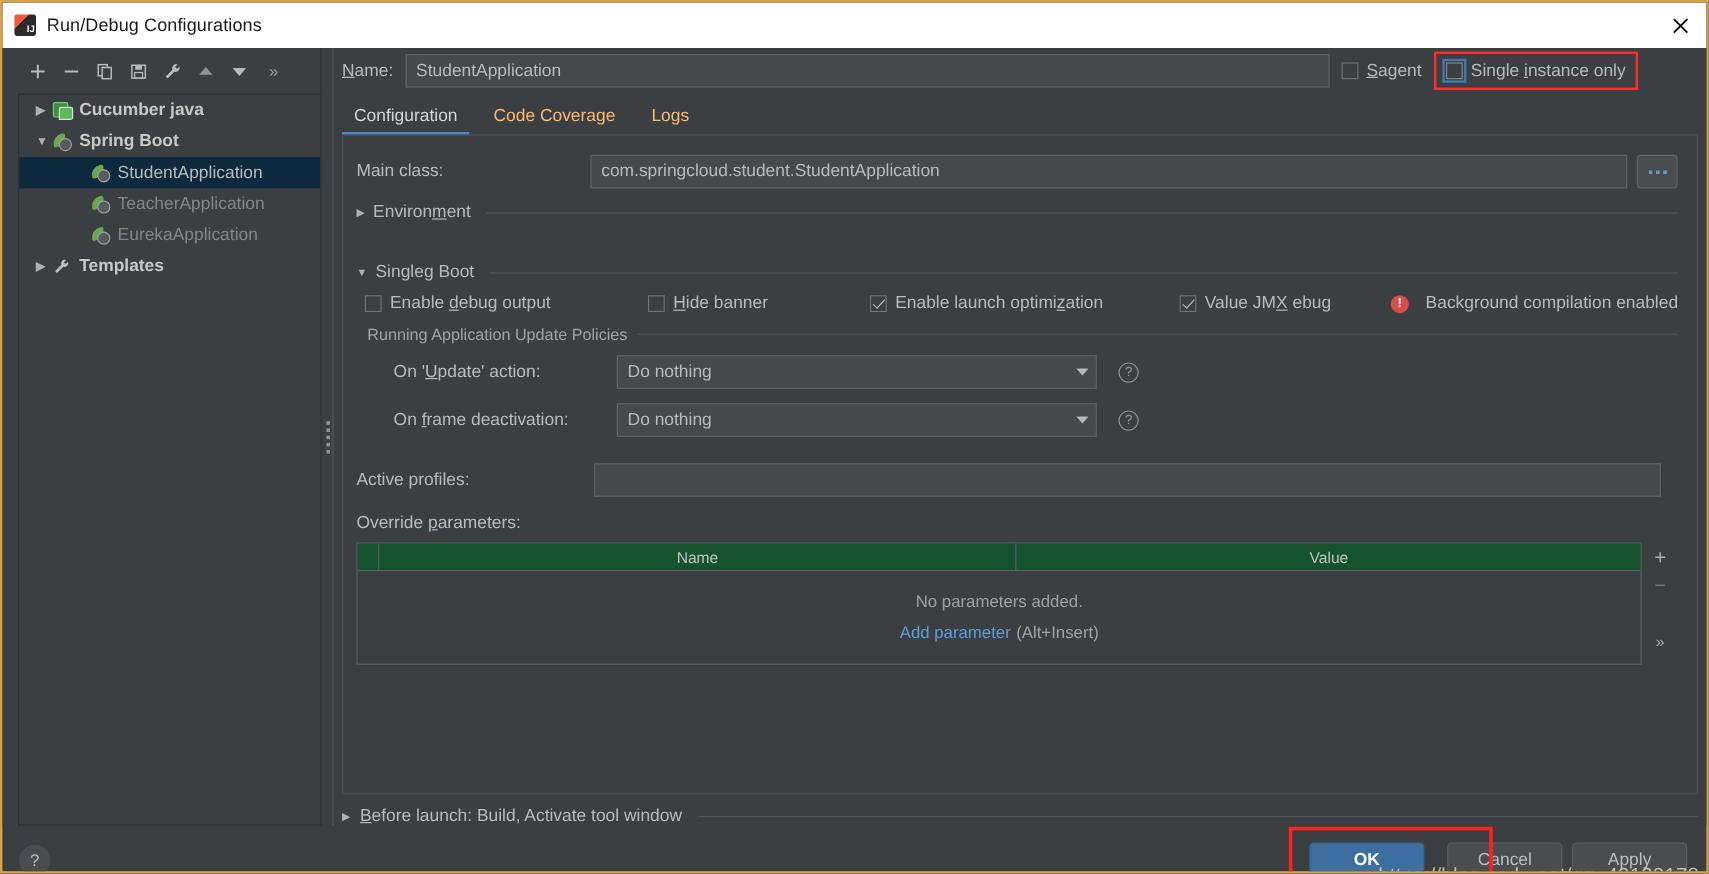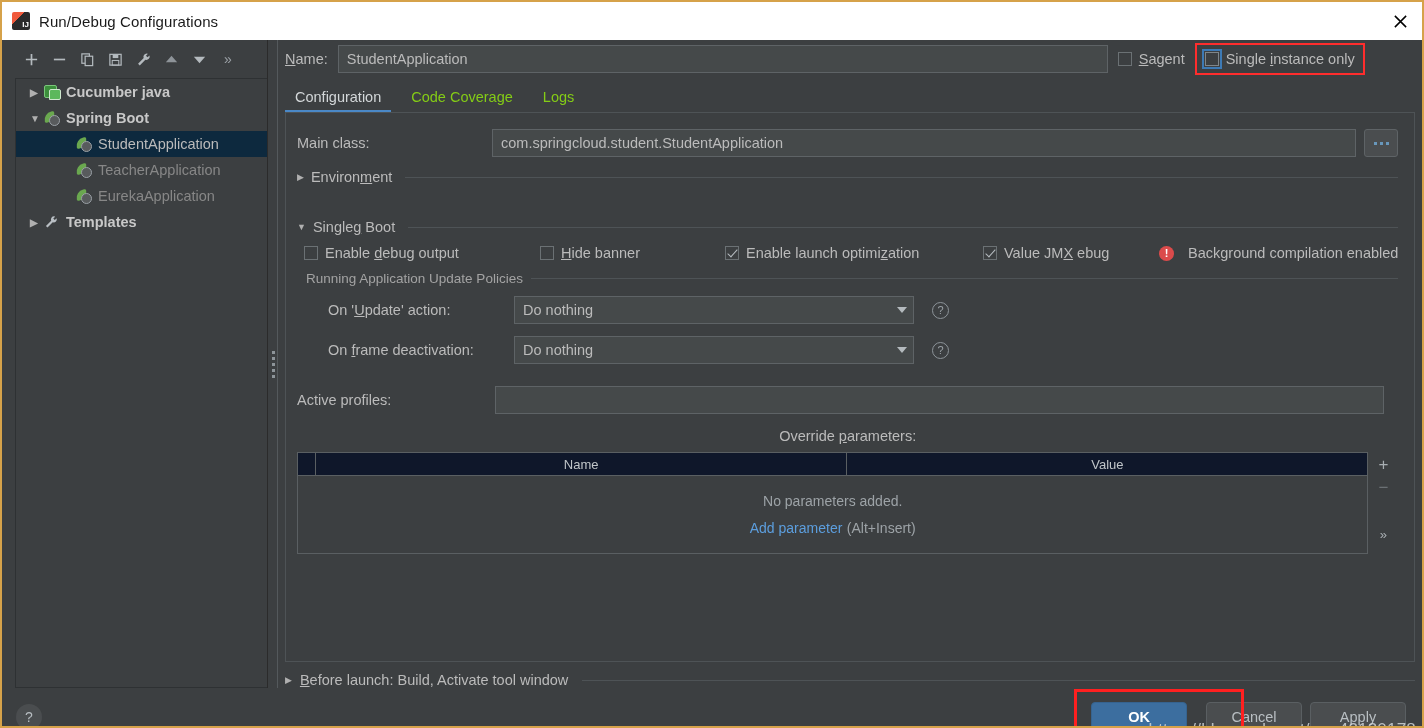--- a/index.html
+++ b/index.html
@@ -151,21 +151,21 @@
     border-width: 0 1.8px 1.8px 0; transform: rotate(42deg);
   }
   .chk.focused { outline: 2px solid #3d7ab5; outline-offset: 1px; border-color:#7f868a;}
   .redbox { outline: 2px solid #ff2d2d; outline-offset: 4px; }
   .redbox-strong { border: 3px solid #ff2020; }
 
   
   .tabs-wrap { padding: 0 14px 0 6px; }
   .tabs { display: flex; align-items: flex-end; gap: 10px; height: 34px; }
   .tab {
-    font-size: 14.5px; color: #84cc16; padding: 4px 10px 7px 10px;
+    font-size: 14.5px; color: #fdba74; padding: 4px 10px 7px 10px;
     position: relative;
   }
   .tab.active { color: #d3d7d9; }
   .tab.active::after {
     content: ""; position: absolute; left: 0; right: 0; bottom: 0;
     height: 2px; background: #4a88c7;
   }
   .tabs-sep { height: 1px; background: #4e5356; }
 
   
@@ -224,28 +224,28 @@
     width: 17px; height: 17px; border-radius: 50%;
     border: 1.4px solid #8d9499; color: #9aa1a6; font-size: 11px;
     display: flex; align-items: center; justify-content: center;
     margin-left: 18px;
   }
 
   .profiles-row { display: flex; align-items: center; margin: 22px 0 14px 5px; }
   .profiles-row .pl { width: 198px; font-size: 14.5px; color: #bbbbbb; }
   .profiles-input { flex: 1; margin-right: 14px; }
 
-  .ov-label { font-size: 14.5px; color: #bbbbbb; margin: 0 0 8px 5px; text-align: center; }
+  .ov-label { font-size: 14.5px; color: #bbbbbb; margin: 0 0 8px 5px; }
 
   .table-area { display: flex; margin: 0 0 0 5px; }
   .ptable {
     flex: 1; border: 1px solid #5a5f62; background: #3c3f41;
     display: flex; flex-direction: column; height: 102px;
   }
-  .thead { display: flex; height: 22px; background: #0f172a; }
+  .thead { display: flex; height: 22px; background: #14532d; }
   .th {
     font-size: 13px; color: #c0c5c8; display: flex;
     align-items: center; justify-content: center;
     border-right: 1px solid #5a5f62;
   }
   .th.gutter { width: 18px; }
   .th.name { flex: 1.02; }
   .th.value { flex: 1; border-right: none; }
   .tbody {
     flex: 1; display: flex; flex-direction: column;

